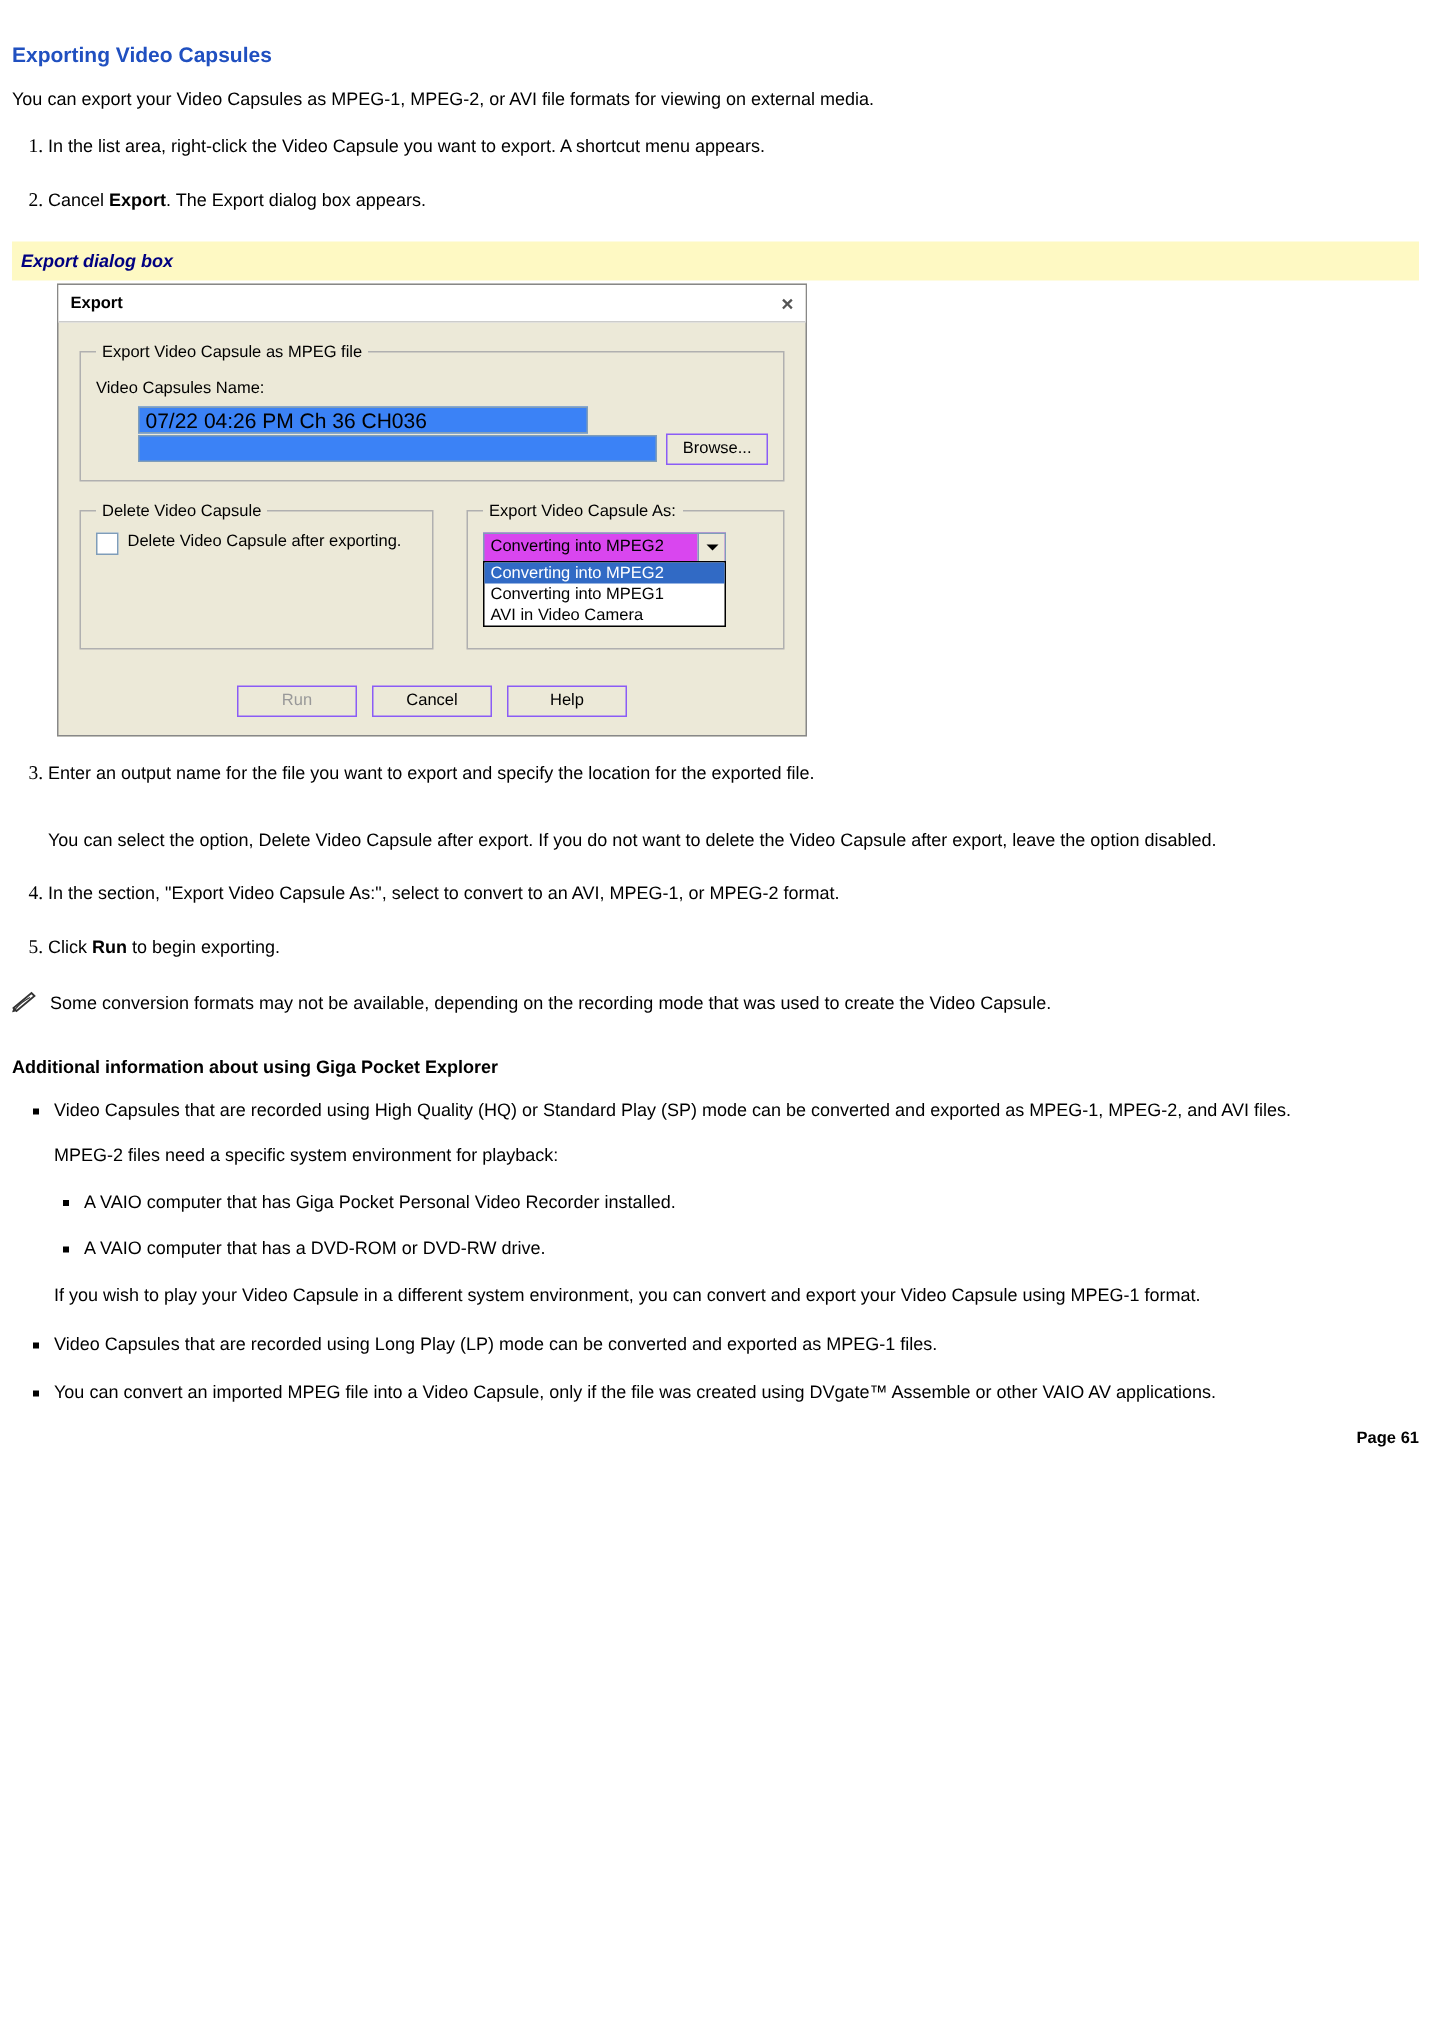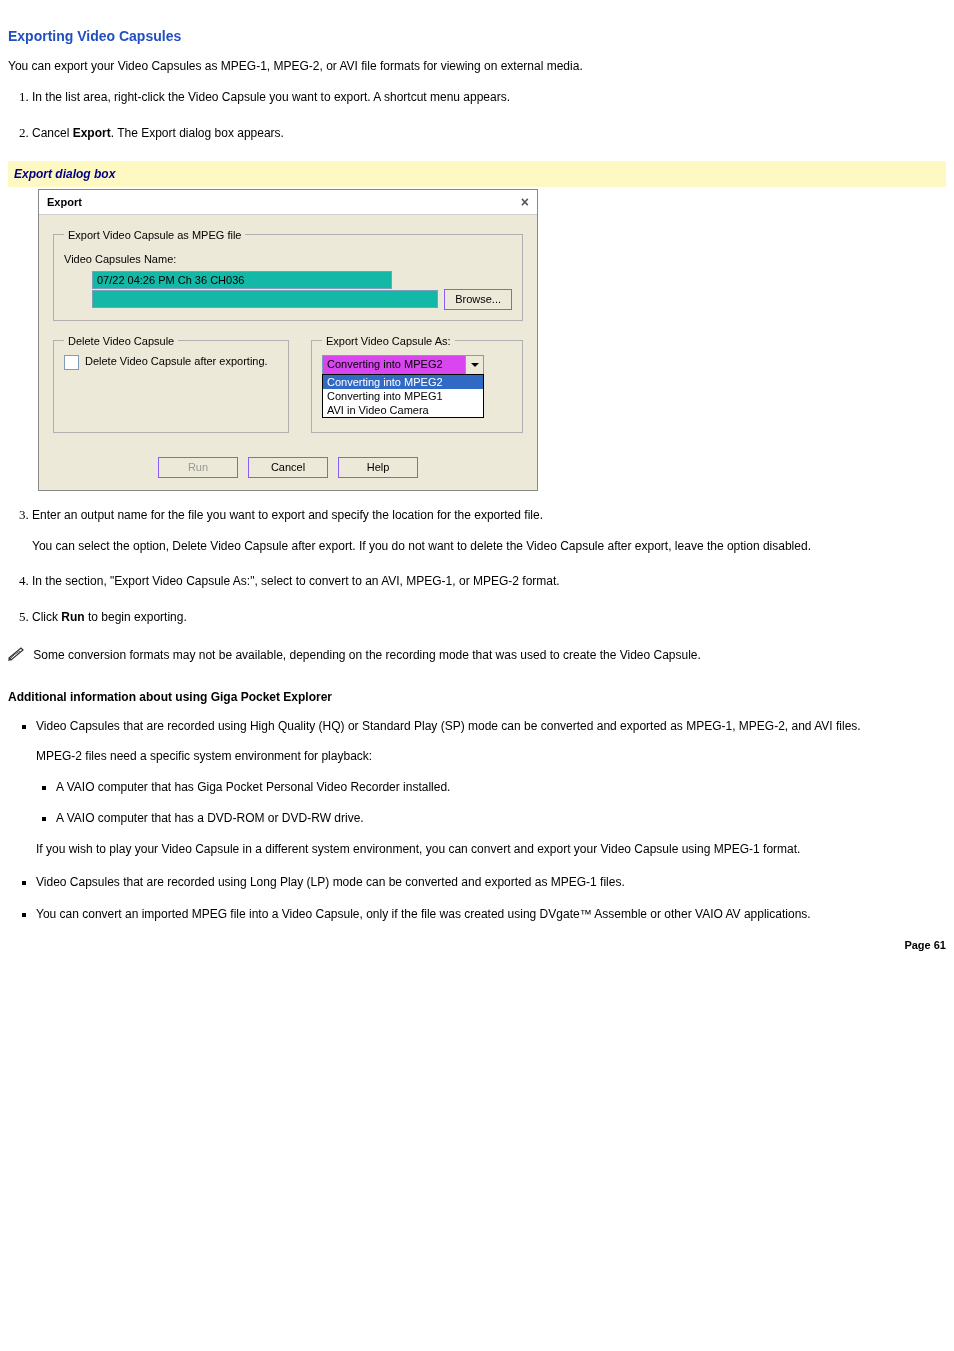--- a/index.html
+++ b/index.html
@@ -54,26 +54,26 @@
   .titlebar .close { font-size: 14px; color: #555; cursor: default; }
   .dlg-body { padding: 10px 14px 12px 14px; }
   fieldset {
     border: 1px solid #b0b0b0;
     margin: 4px 0 10px 0;
     padding: 8px 10px 10px 10px;
   }
   fieldset legend { padding: 0 4px; font-size: 11px; }
   .label { margin: 4px 0 6px 0; }
   .text-input {
-    background: #14b8a6;
+    background: #3b82f6;
     border: 1px solid #7f9db9;
     height: 18px;
     line-height: 18px;
     padding: 0 4px;
-    font-size: 11px;
+    font-size: 14px;
     font-family: Tahoma, sans-serif;
     box-sizing: border-box;
   }
   .row-flex { display: flex; align-items: center; gap: 6px; }
   .btn {
     background: #ece9d8;
     border: 1px solid #8b5cf6;
     padding: 1px 10px;
     font-size: 11px;
     font-family: Tahoma, sans-serif;
@@ -216,21 +216,21 @@
       <button class="btn disabled">Run</button>
       <button class="btn">Cancel</button>
       <button class="btn">Help</button>
     </div>
   </div>
 </div>
 
 <ol start="3">
   <li>
     <span class="li-body">Enter an output name for the file you want to export and specify the location for the exported file.</span>
-    <span class="li-block" style="margin-top:16px;">You can select the option, Delete Video Capsule after export. If you do not want to delete the Video Capsule after export, leave the option disabled.</span>
+    <span class="li-block" style="margin-top:30px;">You can select the option, Delete Video Capsule after export. If you do not want to delete the Video Capsule after export, leave the option disabled.</span>
   </li>
   <li><span class="li-body">In the section, "Export Video Capsule As:", select to convert to an AVI, MPEG-1, or MPEG-2 format.</span></li>
   <li>
     <span class="li-body">
       <span>Click </span><b>Run</b><span> to begin exporting.</span>
     </span>
   </li>
 </ol>
 
 <p>

